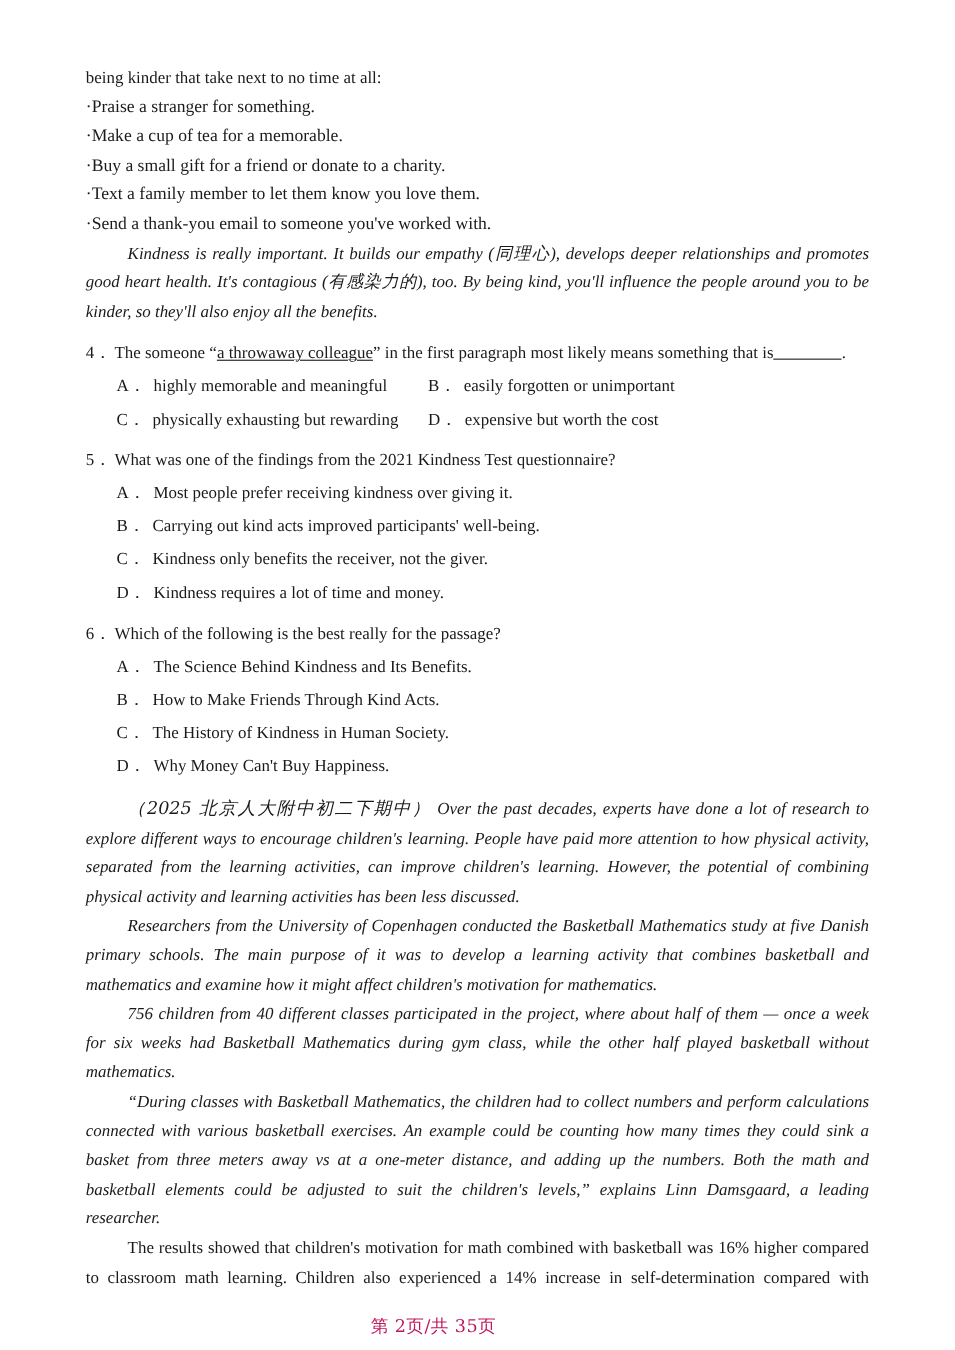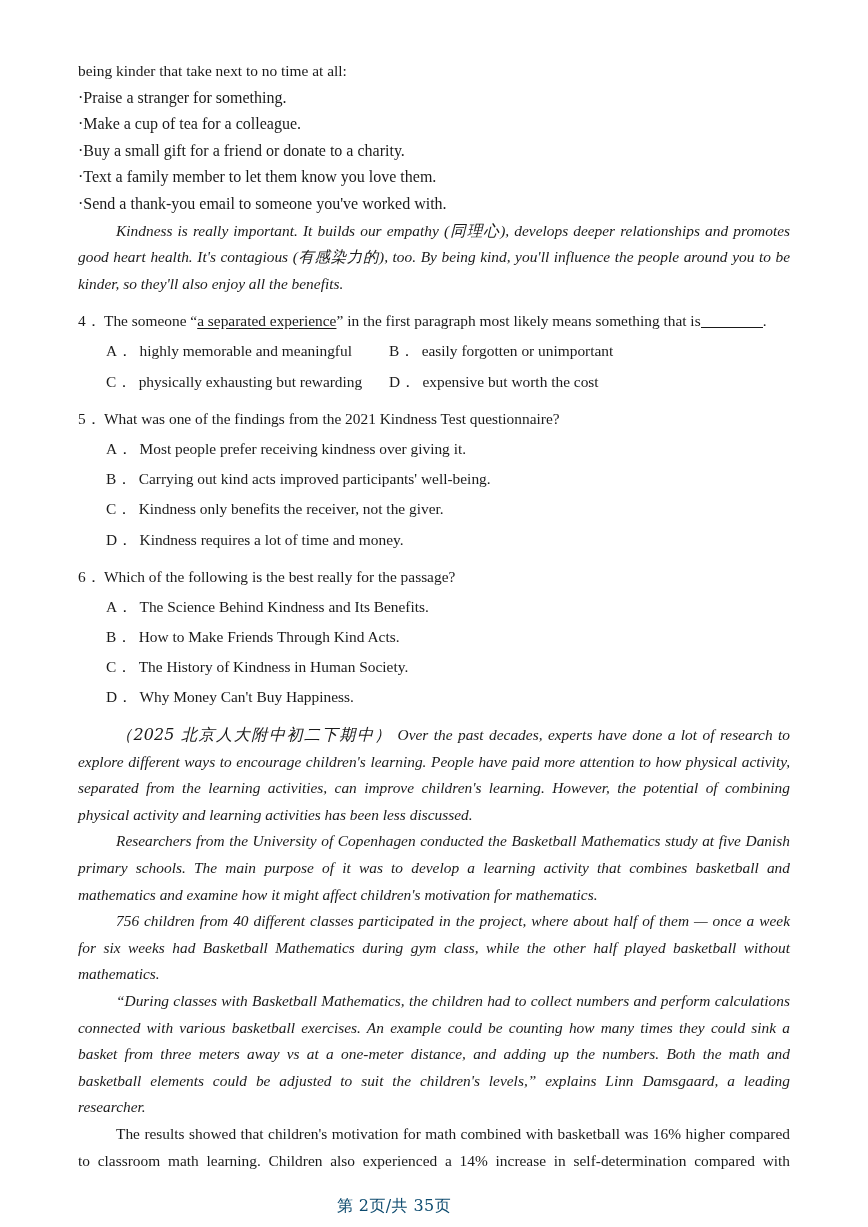--- a/index.html
+++ b/index.html
@@ -101,46 +101,46 @@
   }
   .gap-sm { height: 8px; }
   .gap-md { height: 11px; }
   .footer {
     position: absolute;
     left: 0;
     top: 1196px;
     width: 788px;
     text-align: center;
     font-size: 14.5px;
-    color: #0c4a6e;
+    color: #be185d;
     letter-spacing: 0.4px;
   }
   .cn-serif { font-family: "DejaVu Serif", "Liberation Serif", serif; font-size: 16px; }
 </style>
 </head>
 <body>
 
 <div class="page">
   <div class="content">
 
     <p class="line">being kinder that take next to no time at all:</p>
 
     <p class="bullet-line">·Praise a stranger for something.</p>
-    <p class="bullet-line">·Make a cup of tea for a colleague.</p>
+    <p class="bullet-line">·Make a cup of tea for a memorable.</p>
     <p class="bullet-line">·Buy a small gift for a friend or donate to a charity.</p>
     <p class="bullet-line">·Text a family member to let them know you love them.</p>
     <p class="bullet-line">·Send a thank-you email to someone you've worked with.</p>
 
     <p class="para para-just">Kindness is really important. It builds our empathy (同理心), develops deeper relationships and promotes good heart health. It's contagious (有感染力的), too. By being kind, you'll influence the people around you to be kinder, so they'll also enjoy all the benefits.</p>
 
     <div class="gap-sm"></div>
 
     <div class="q-line">
       <span class="q-num">4．</span>
-      <span class="q-text"><span>The someone “</span><span class="u-underline">a separated experience</span><span>” in the first paragraph most likely means something that is</span><span class="blank"></span><span>.</span></span>
+      <span class="q-text"><span>The someone “</span><span class="u-underline">a throwaway colleague</span><span>” in the first paragraph most likely means something that is</span><span class="blank"></span><span>.</span></span>
     </div>
 
     <div class="opt-row">
       <span class="opt-pad"></span>
       <span class="opt opt-wide">
         <span class="opt-letter">A．</span>
         <span>highly memorable and meaningful</span>
       </span>
       <span class="opt">
         <span class="opt-letter">B．</span>

